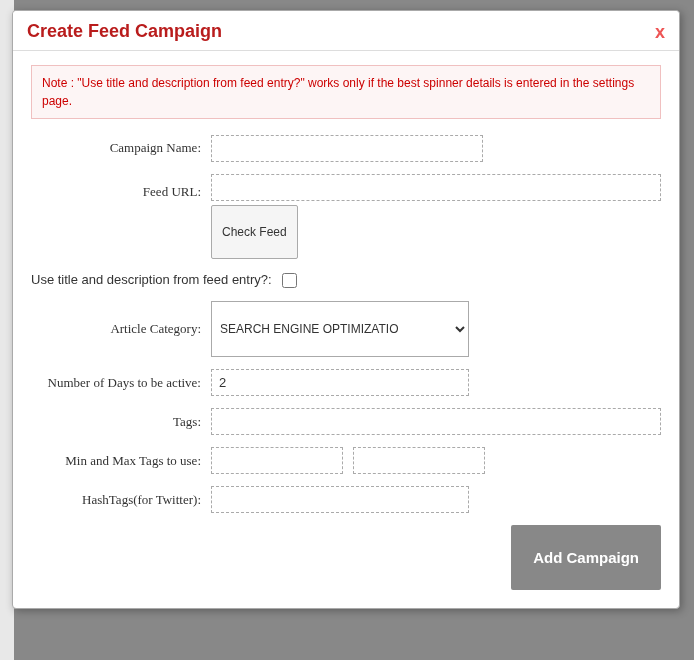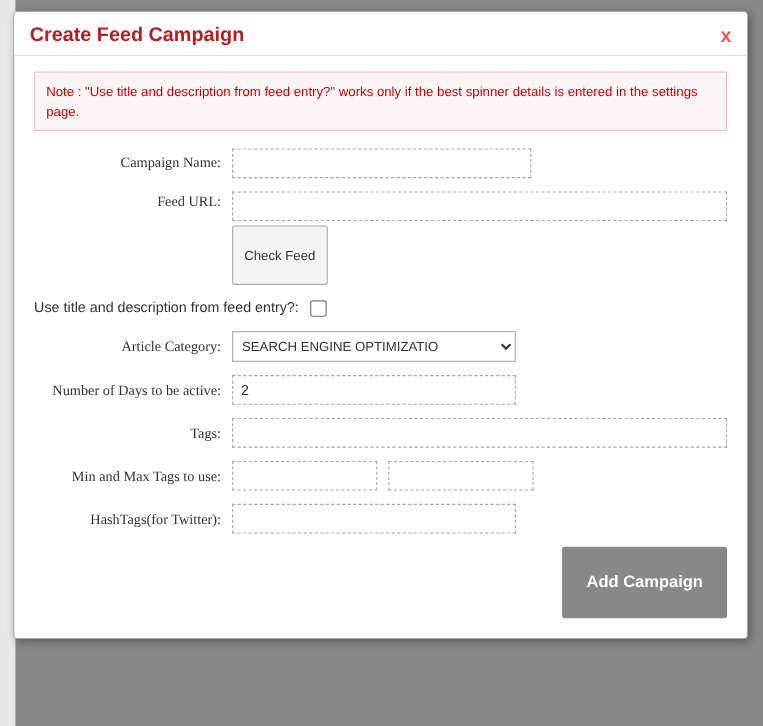--- a/index.html
+++ b/index.html
@@ -148,41 +148,41 @@
       border-radius: 2px;
       padding: 19px 10px;
       font-size: 12px;
       cursor: pointer;
       color: #333;
       margin-left: 0;
     }
 
     .feed-url-row {
       display: flex;
-      align-items: flex-start;
+      align-items: flex-end;
       margin-bottom: 4px;
     }
 
     .check-feed-row {
       display: flex;
       align-items: center;
       margin-bottom: 12px;
       padding-left: 180px;
     }
 
     .checkbox-input {
       width: 15px;
       height: 15px;
       margin: 0;
       cursor: pointer;
     }
 
     .category-select {
       width: 258px;
-      padding: 5px 4px;
+      padding: 19px 4px;
       font-size: 12px;
       border: 1px solid #aaa;
       background: #fff;
       color: #333;
       cursor: pointer;
     }
 
     .minmax-container {
       display: flex;
       gap: 5px;

